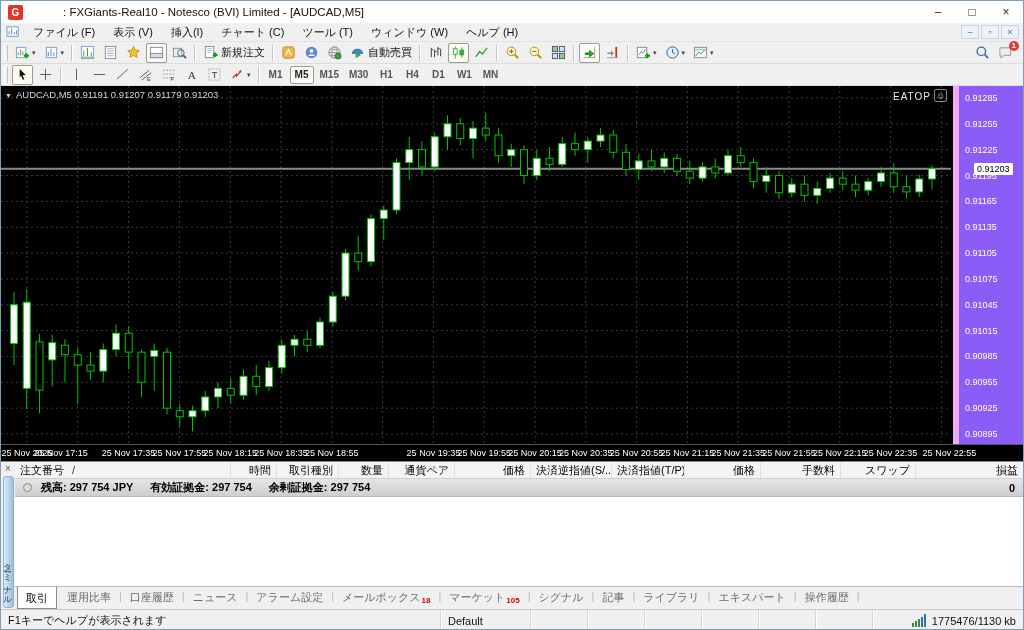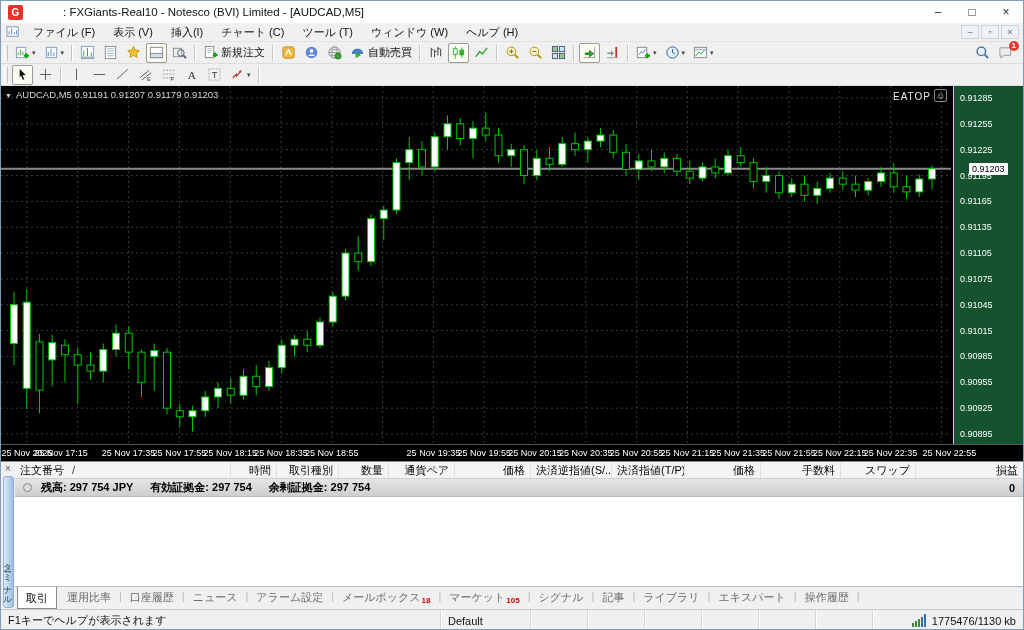--- a/index.html
+++ b/index.html
@@ -44,21 +44,21 @@
   
   .chart-wrap { height:358px; flex:0 0 358px; display:flex; background:#000; position:relative; }
   .chart-plot { flex:1 1 auto; position:relative; background:#000; overflow:hidden; }
   .chart-plot svg { position:absolute; left:0; top:0; }
   .ohlc-header { position:absolute; left:4px; top:3px; color:#d6d6d6; font-size:9.5px; white-space:nowrap; z-index:3; }
   .ohlc-header .tri { font-size:7px; margin-right:4px; color:#cfcfcf; }
   .ea-label { position:absolute; right:6px; top:3px; color:#e8e8e8; font-size:10px; letter-spacing:1px;
     display:flex; align-items:flex-end; z-index:3; }
   .ea-smiley { width:13px; height:13px; border:1px solid #8a8a8a; border-radius:2px; color:#d0d0d0;
     font-size:9px; display:flex; align-items:center; justify-content:center; margin-left:3px; letter-spacing:0; }
-  .price-axis { flex:0 0 70px; background:#14532d; border-left:1px solid #f0abfc; position:relative; }
+  .price-axis { flex:0 0 70px; background:#8b5cf6; border-left:6px solid #f0abfc; position:relative; }
   .pa-tick { position:absolute; left:6px; color:#fff; font-size:9px; white-space:nowrap; }
   .pa-current { position:absolute; left:15px; background:#fff; color:#000; font-size:9px;
     padding:1px 3px; border-radius:1px; z-index:2; }
   .time-axis { height:17px; flex:0 0 17px; background:#000; position:relative; border-top:1px solid #555; }
   .ta-label { position:absolute; top:3px; transform:translateX(-50%); color:#fff; font-size:9px; white-space:nowrap; }
   
   .terminal { height:148px; flex:0 0 148px; background:#fff; display:flex; position:relative; border-top:1px solid #8a8a8a; }
   .term-left { flex:0 0 14px; background:#f0f0f0; display:flex; flex-direction:column; align-items:center; }
   .term-close { font-size:10px; color:#555; height:13px; line-height:13px; }
   .term-strip { width:11px; flex:1 1 auto; margin:1px 0 1px 0; border-radius:3px;
@@ -440,20 +440,31 @@
         <div class="tbtn">
           <span>
             <svg viewBox="0 0 16 16" width="15" height="15" style="display:block">
               <path d="M3 11.5 L6.8 7.8 L7 9.6 L11.5 4.5" stroke="#c0392b" fill="none" stroke-width="1.3"></path>
               <path d="M12.5 3.2l-3.2 1 2.2 2.2z" fill="#c0392b"></path>
             </svg>
           </span>
           <span class="da">▾</span>
         </div>
         <div class="tsep"></div>
+      </div>
+    <div id="tb2-tf" style="display:flex;align-items:center">
+        <div class="tfbtn">M1</div>
+        <div class="tfbtn pressed">M5</div>
+        <div class="tfbtn">M15</div>
+        <div class="tfbtn">M30</div>
+        <div class="tfbtn">H1</div>
+        <div class="tfbtn">H4</div>
+        <div class="tfbtn">D1</div>
+        <div class="tfbtn">W1</div>
+        <div class="tfbtn">MN</div>
       </div>
   </div>
 
   <div class="chart-wrap">
     <div class="chart-plot">
       <svg id="chart-svg" width="950" height="358">
           <g>
             <line x1="0" x2="950" y1="12" y2="12" stroke="#3a3a3a" stroke-dasharray="2,3"></line>
             <line x1="0" x2="950" y1="37.84620000000672" y2="37.84620000000672" stroke="#3a3a3a" stroke-dasharray="2,3"></line>
             <line x1="0" x2="950" y1="63.69240000000387" y2="63.69240000000387" stroke="#3a3a3a" stroke-dasharray="2,3"></line>

